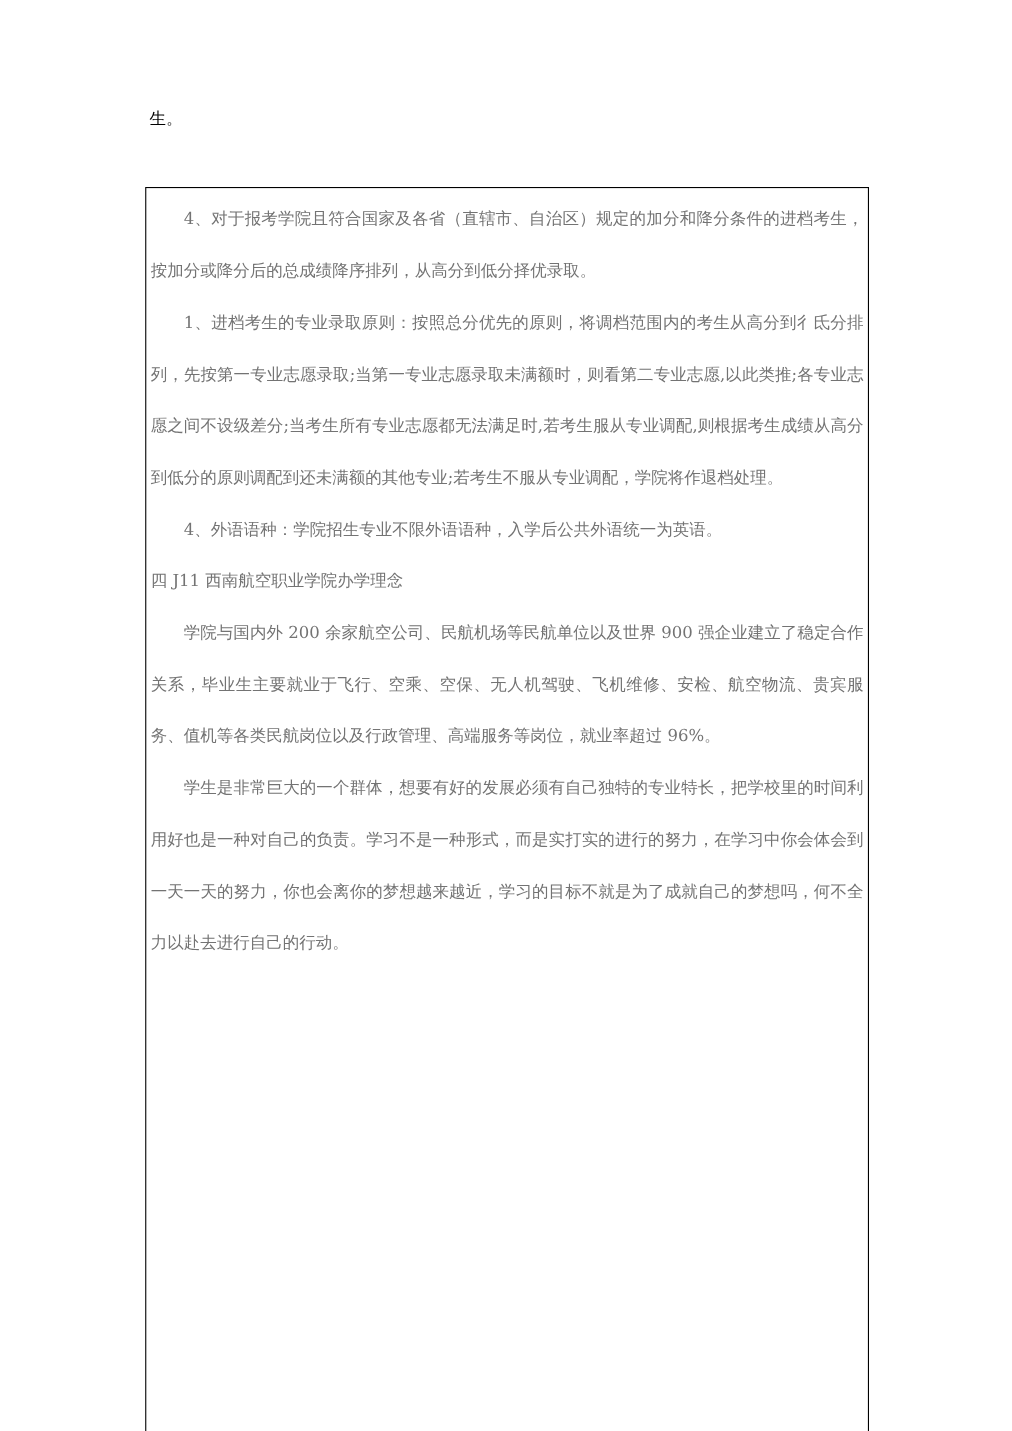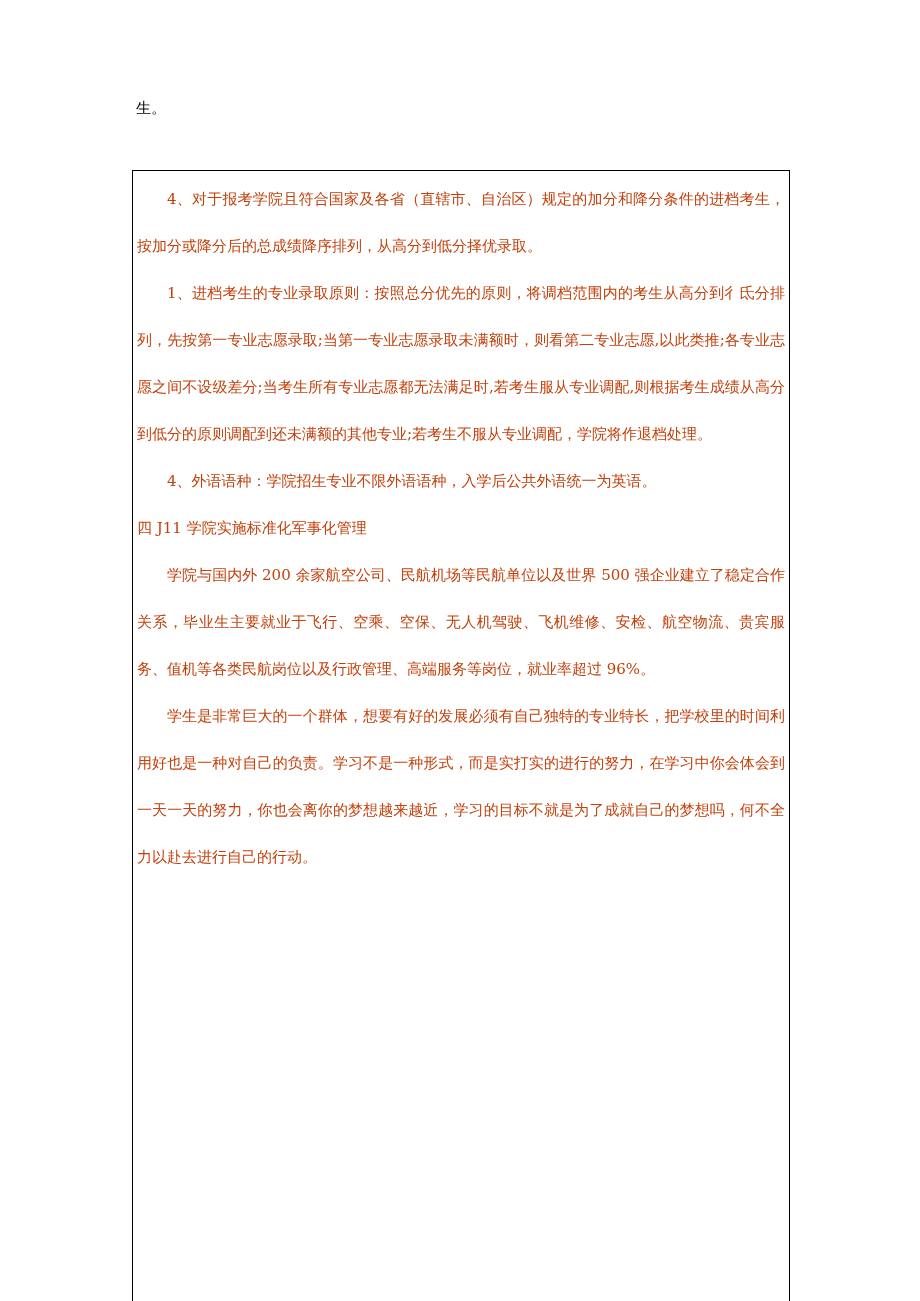--- a/index.html
+++ b/index.html
@@ -36,21 +36,21 @@
     padding: 5px 4px 0 4px;
     overflow: hidden;
   }
   .para {
     margin: 0;
     font-size: 15px;
     line-height: 47px;
     text-align: justify;
     text-justify: inter-ideograph;
     word-break: break-all;
-    color: #c2410c;
+    color: #737373;
   }
   .para.indent {
     text-indent: 2em;
   }
   .para.section-heading {
     text-align: left;
     text-indent: 0;
   }
   .para.after-gap {
     margin-top: 47px; 
@@ -64,22 +64,22 @@
   <div class="leading-line">生。</div>
 
   <div class="content-box">
 
     <p class="para indent">4、对于报考学院且符合国家及各省（直辖市、自治区）规定的加分和降分条件的进档考生，按加分或降分后的总成绩降序排列，从高分到低分择优录取。</p>
 
     <p class="para indent">1、进档考生的专业录取原则：按照总分优先的原则，将调档范围内的考生从高分到彳氐分排列，先按第一专业志愿录取;当第一专业志愿录取未满额时，则看第二专业志愿,以此类推;各专业志愿之间不设级差分;当考生所有专业志愿都无法满足时,若考生服从专业调配,则根据考生成绩从高分到低分的原则调配到还未满额的其他专业;若考生不服从专业调配，学院将作退档处理。</p>
 
     <p class="para indent">4、外语语种：学院招生专业不限外语语种，入学后公共外语统一为英语。</p>
 
-    <p class="para section-heading">四 J11 学院实施标准化军事化管理</p>
+    <p class="para section-heading">四 J11 西南航空职业学院办学理念</p>
 
 
-    <p class="para indent">学院与国内外 200 余家航空公司、民航机场等民航单位以及世界 500 强企业建立了稳定合作关系，毕业生主要就业于飞行、空乘、空保、无人机驾驶、飞机维修、安检、航空物流、贵宾服务、值机等各类民航岗位以及行政管理、高端服务等岗位，就业率超过 96%。</p>
+    <p class="para indent">学院与国内外 200 余家航空公司、民航机场等民航单位以及世界 900 强企业建立了稳定合作关系，毕业生主要就业于飞行、空乘、空保、无人机驾驶、飞机维修、安检、航空物流、贵宾服务、值机等各类民航岗位以及行政管理、高端服务等岗位，就业率超过 96%。</p>
 
     <p class="para indent">学生是非常巨大的一个群体，想要有好的发展必须有自己独特的专业特长，把学校里的时间利用好也是一种对自己的负责。学习不是一种形式，而是实打实的进行的努力，在学习中你会体会到一天一天的努力，你也会离你的梦想越来越近，学习的目标不就是为了成就自己的梦想吗，何不全力以赴去进行自己的行动。</p>
 
   </div>
 
 </div>
 
 </body></html>

